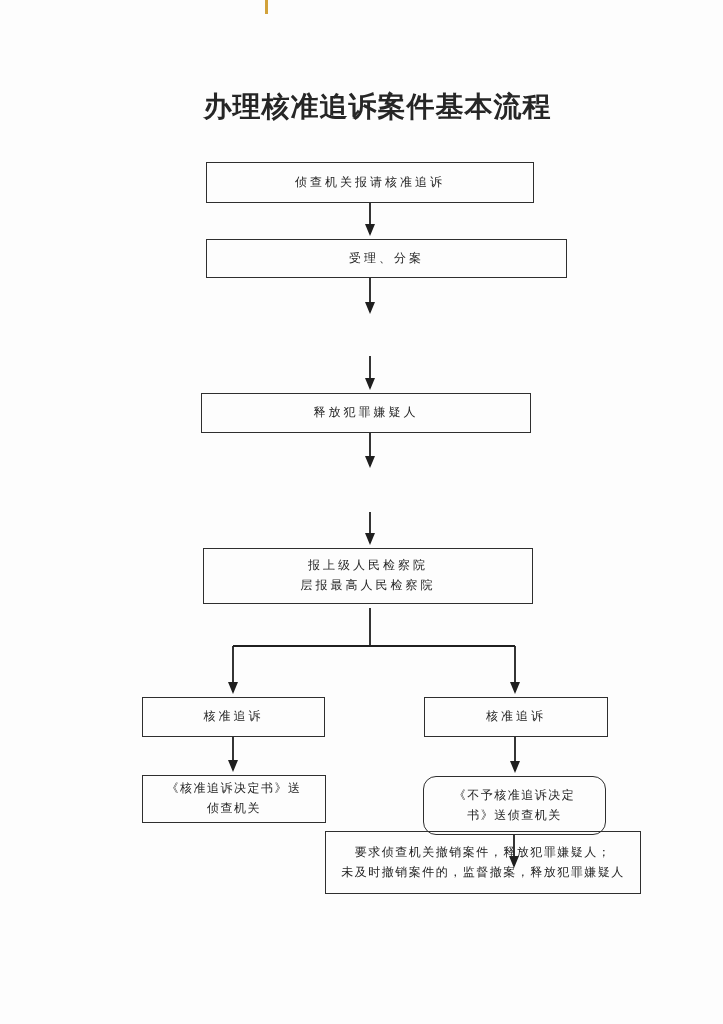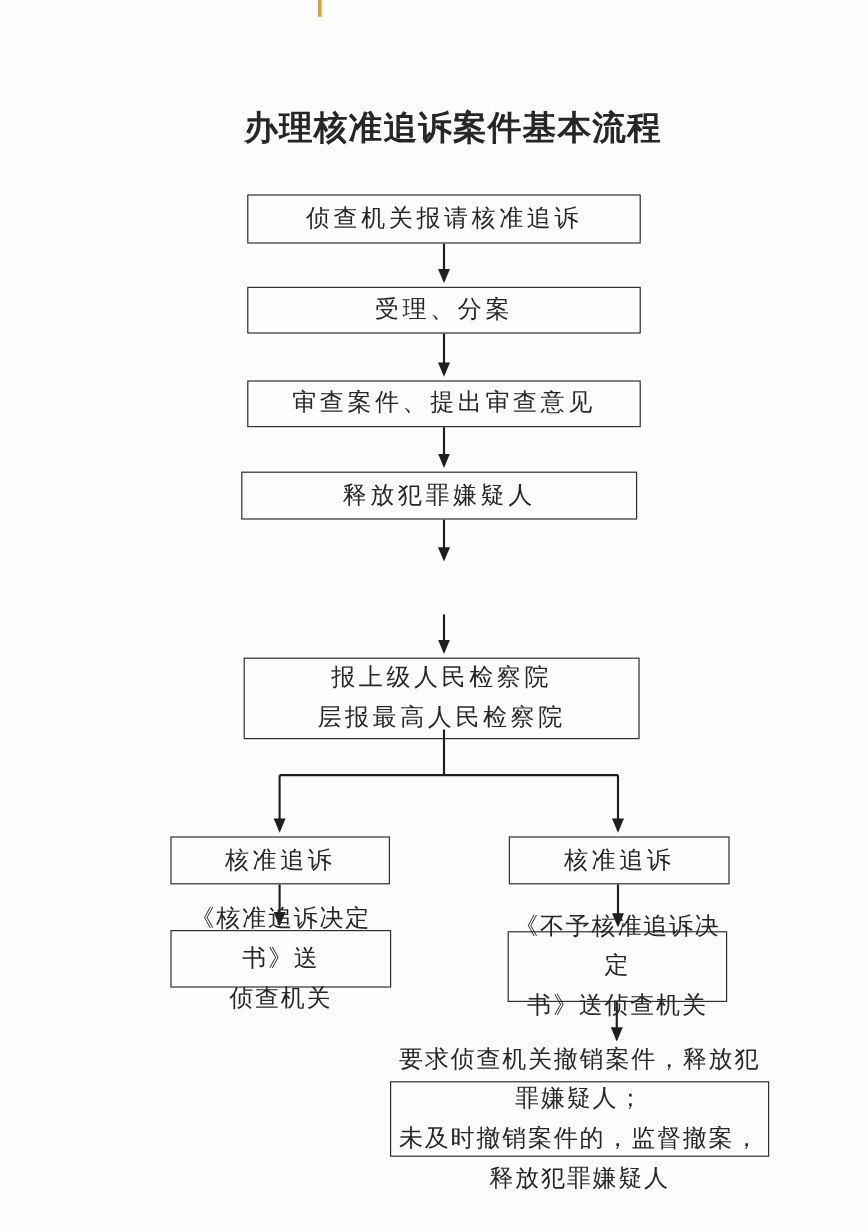--- a/index.html
+++ b/index.html
@@ -35,21 +35,21 @@
     top: 0;
   }
 
   .node {
     position: absolute;
     display: flex;
     align-items: center;
     justify-content: center;
     text-align: center;
     border: 1.6px solid var(--box-border, #2f2f2f);
-    font-size: 20px;
+    font-size: 12px;
     letter-spacing: 3px;
     line-height: 1.65;
     white-space: pre-line;
     color: var(--ink, #262626);
     background: transparent;
   }
 
   .node.tight { letter-spacing: 1.5px; }
 
   .highlight-mark {
@@ -86,36 +86,35 @@
       <line x1="233" y1="646" x2="233" y2="692" marker-end="url(#arrowhead)"></line>
       <line x1="515" y1="646" x2="515" y2="692" marker-end="url(#arrowhead)"></line>
       <line x1="233" y1="737" x2="233" y2="770" marker-end="url(#arrowhead)"></line>
       <line x1="515" y1="737" x2="515" y2="771" marker-end="url(#arrowhead)"></line>
       <line x1="514" y1="835" x2="514" y2="866" marker-end="url(#arrowhead)"></line>
     </g>
   </svg>
 
   <div class="node" style="left:206px; top:162px; width:328px; height:41px;">侦查机关报请核准追诉</div>
 
-  <div class="node" style="left:206px; top:239px; width:328px; height:39px;">受理、分案</div>
+  <div class="node" style="left:206px; top:239px; width:361px; height:39px;">受理、分案</div>
 
-  <div class="node" style="left:206px; top:317px; width:328px; height:39px;">审查案件、提出审查意见</div>
 
   <div class="node" style="left:201px; top:393px; width:330px; height:40px;">释放犯罪嫌疑人</div>
 
 
-  <div class="node" style="left:203px; top:548px; width:330px; height:68px;">报上级人民检察院
+  <div class="node" style="left:203px; top:548px; width:330px; height:56px;">报上级人民检察院
 层报最高人民检察院</div>
 
   <div class="node" style="left:142px; top:697px; width:183px; height:40px;">核准追诉</div>
 
   <div class="node" style="left:424px; top:697px; width:184px; height:40px;">核准追诉</div>
 
   <div class="node tight" style="left:142px; top:775px; width:184px; height:48px;">《核准追诉决定书》送
 侦查机关</div>
 
-  <div class="node tight" style="left:423px; top:776px; width:183px; height:59px;">《不予核准追诉决定
+  <div class="node tight" style="left:423px; top:776px; width:183px; height:59px;border-radius:13px;">《不予核准追诉决定
 书》送侦查机关</div>
 
-  <div class="node tight" style="left:325px; top:901px; width:316px; height:63px;">要求侦查机关撤销案件，释放犯罪嫌疑人；
+  <div class="node tight" style="left:325px; top:831px; width:316px; height:63px;">要求侦查机关撤销案件，释放犯罪嫌疑人；
 未及时撤销案件的，监督撤案，释放犯罪嫌疑人</div>
 
 </div>
 
 </body></html>

